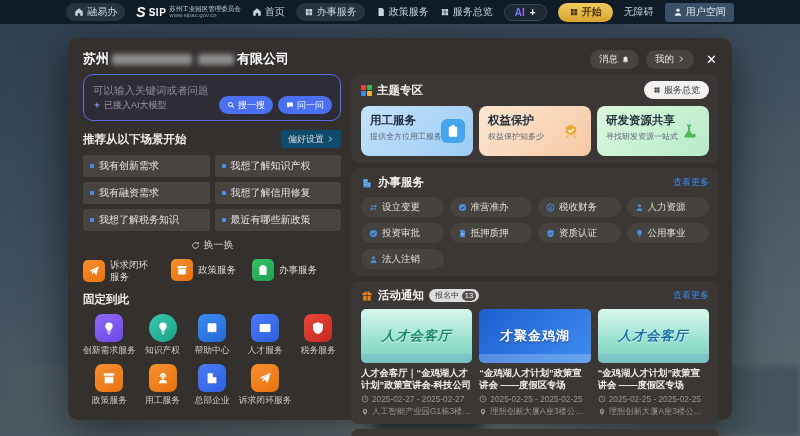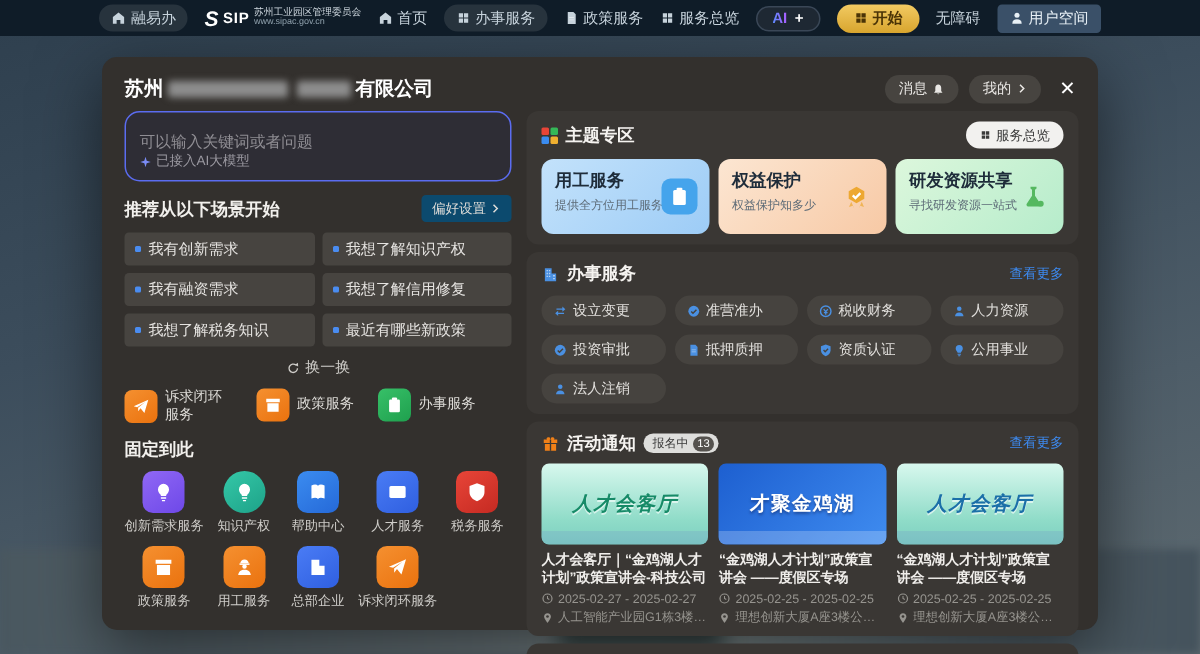--- a/index.html
+++ b/index.html
@@ -345,20 +345,34 @@
     <div class="left">
       <div class="search-box">
         <input class="search-input" placeholder="可以输入关键词或者问题" style="">
         <div class="sb-row">
           <div class="ai-note">
             <svg class="ic i8" style="color:#7b8cf5">
                 <use href="#i-sparkle"></use>
               </svg>
             <span>已接入AI大模型</span>
           </div>
+          <div class="sb-btns">
+            <button class="sb-btn">
+              <svg class="ic i8">
+                  <use href="#i-search"></use>
+                </svg>
+              <span>搜一搜</span>
+            </button>
+            <button class="sb-btn">
+              <svg class="ic i8">
+                  <use href="#i-chat"></use>
+                </svg>
+              <span>问一问</span>
+            </button>
+          </div>
         </div>
       </div>
 
       <div class="sec-row">
         <div class="sec-title">推荐从以下场景开始</div>
         <div class="pref-btn">
           <span>偏好设置</span>
           <svg class="ic i8">
               <use href="#i-chevron"></use>
             </svg>

